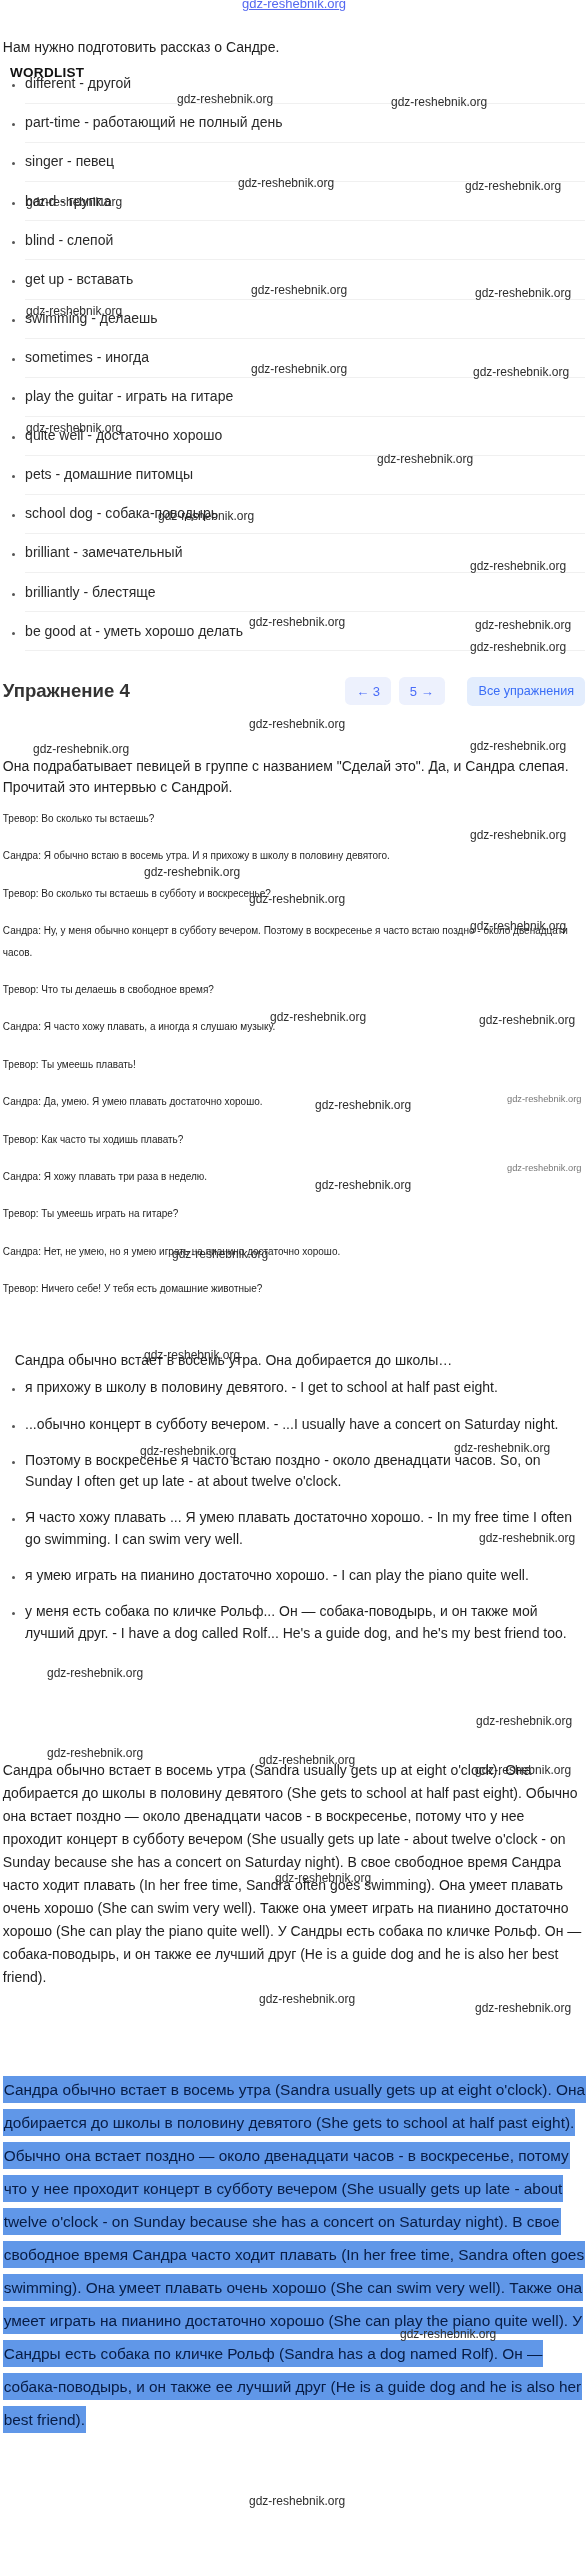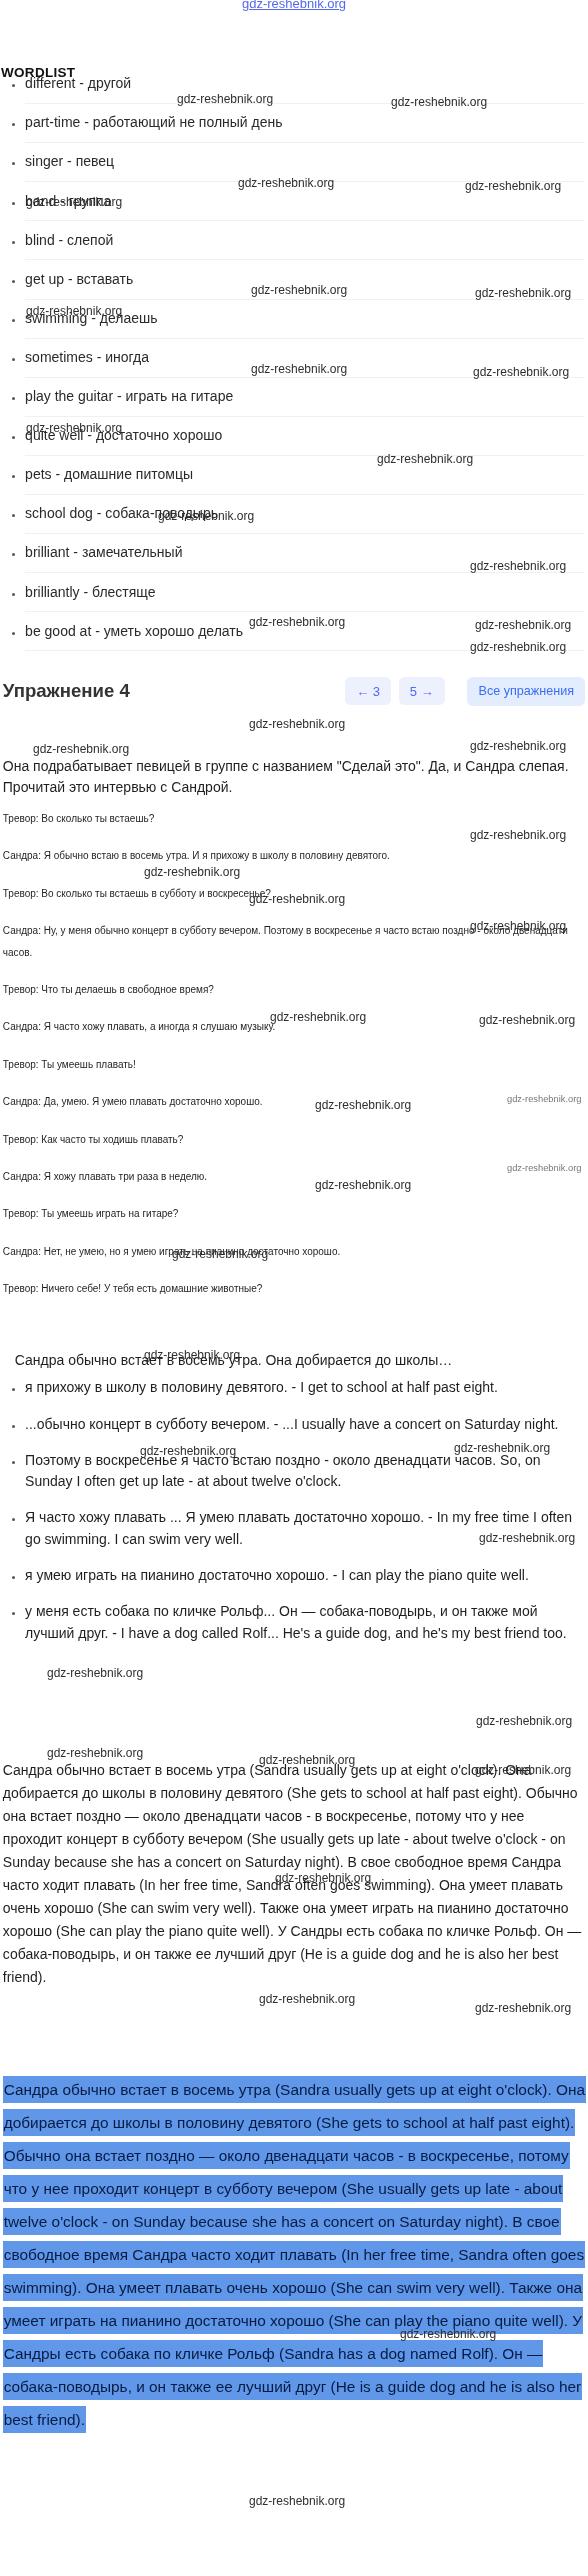--- a/index.html
+++ b/index.html
@@ -5,21 +5,21 @@
   html,body { margin:0; padding:0; background:#fff; }
   .page {
     position:relative; width:588px; height:2576px; background:#ffffff;
     font-family:"Liberation Sans", sans-serif; color:#222; overflow:hidden;
   }
   .top-link {
     position:absolute; top:-3.7px; left:0; right:0; text-align:center;
     font-size:13px; color:#5468f0; text-decoration:underline; cursor:pointer;
   }
   .lead { position:absolute; top:25px; left:2.8px; right:2.8px; font-size:14px; color:#1e1e1e; }
-  .wl-title { position:absolute; top:51px; left:1px; font-size:13.5px; font-weight:bold; color:#111; letter-spacing:0.3px; }
+  .wl-title { position:absolute; top:51px; left:10px; font-size:13.5px; font-weight:bold; color:#111; letter-spacing:0.3px; }
   ul.wordlist { position:absolute; top:65px; left:2.8px; right:2.8px; margin:0; padding:0 0 0 22.3px; list-style:disc outside; }
   ul.wordlist li {
     font-size:14px; line-height:19.5px; padding:9.3px 0; color:#2a2a2a;
     border-bottom:0.9px solid #f0f0f0;
   }
   ul.wordlist li::marker { color:#555; font-size:11.2px; }
 
   .ex-header { position:absolute; top:677px; left:2.8px; right:2.8px; display:flex; align-items:center; }
   .ex-title { font-size:18.6px; font-weight:700; color:#333; margin:0; }
   .ex-nav { margin-left:auto; display:flex; align-items:center; gap:7.4px; }
@@ -47,20 +47,21 @@
   .wm { position:absolute; font-size:12px; color:#2e2e2e; white-space:nowrap; z-index:5; }
   .wm.small { font-size:9.3px; color:#777; }
 </style>
 </head>
 <body>
 
 <div class="page">
 
   <a class="top-link">gdz-reshebnik.org</a>
 
+  <p class="lead">Нам нужно подготовить рассказ о Сандре.</p>
 
   <h3 class="wl-title">WORDLIST</h3>
 
   <ul class="wordlist">
     <li>different - другой</li>
     <li>part-time - работающий не полный день</li>
     <li>singer - певец</li>
     <li>band - группа</li>
     <li>blind - слепой</li>
     <li>get up - вставать</li>

